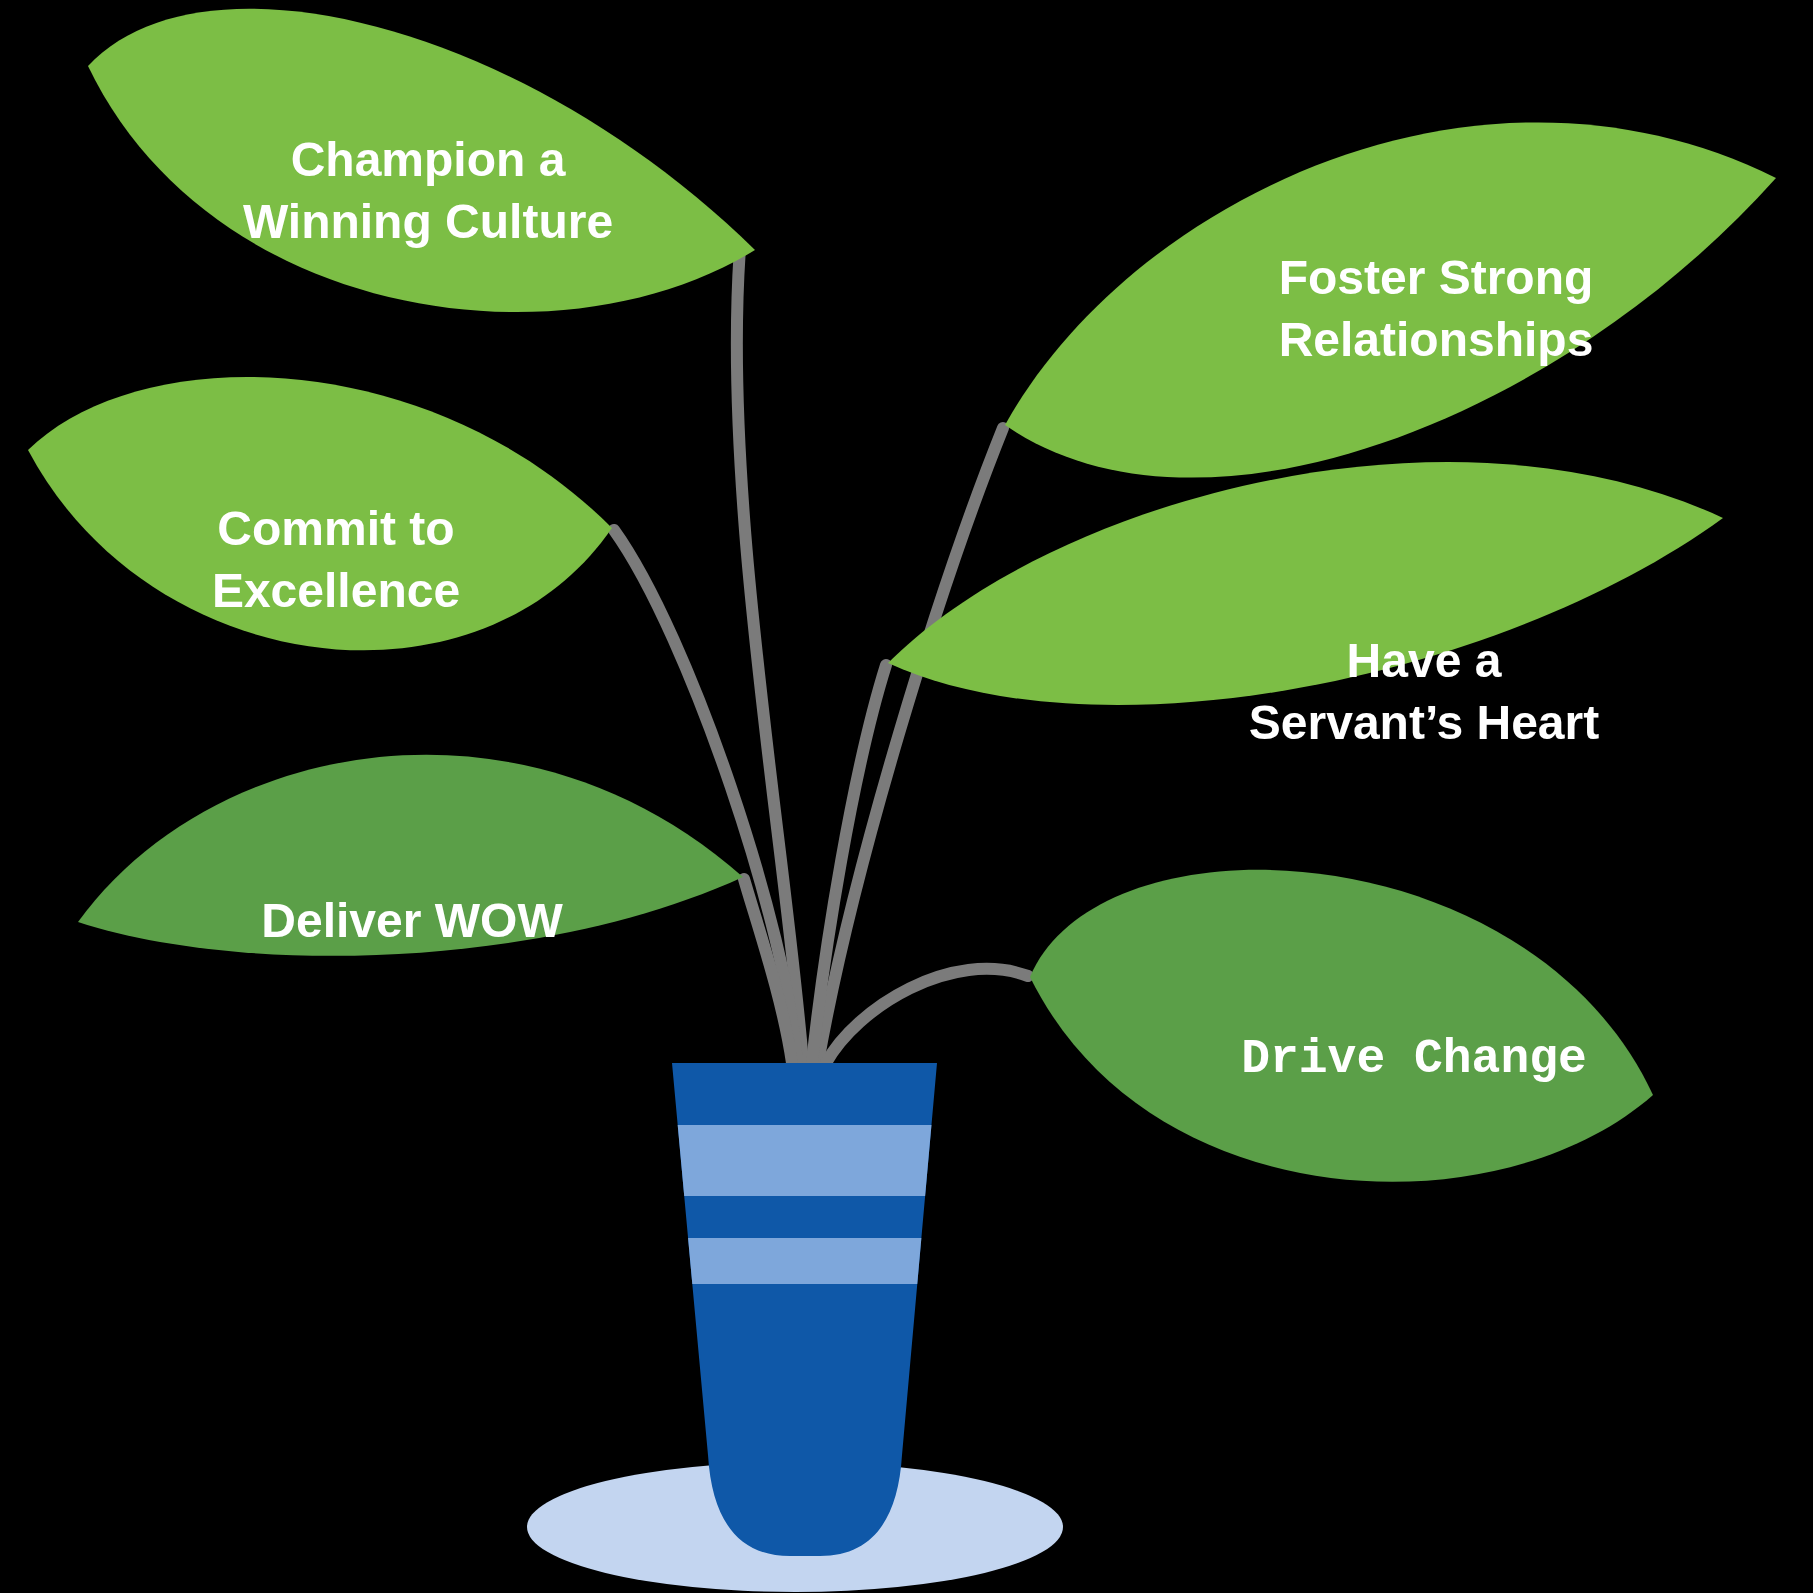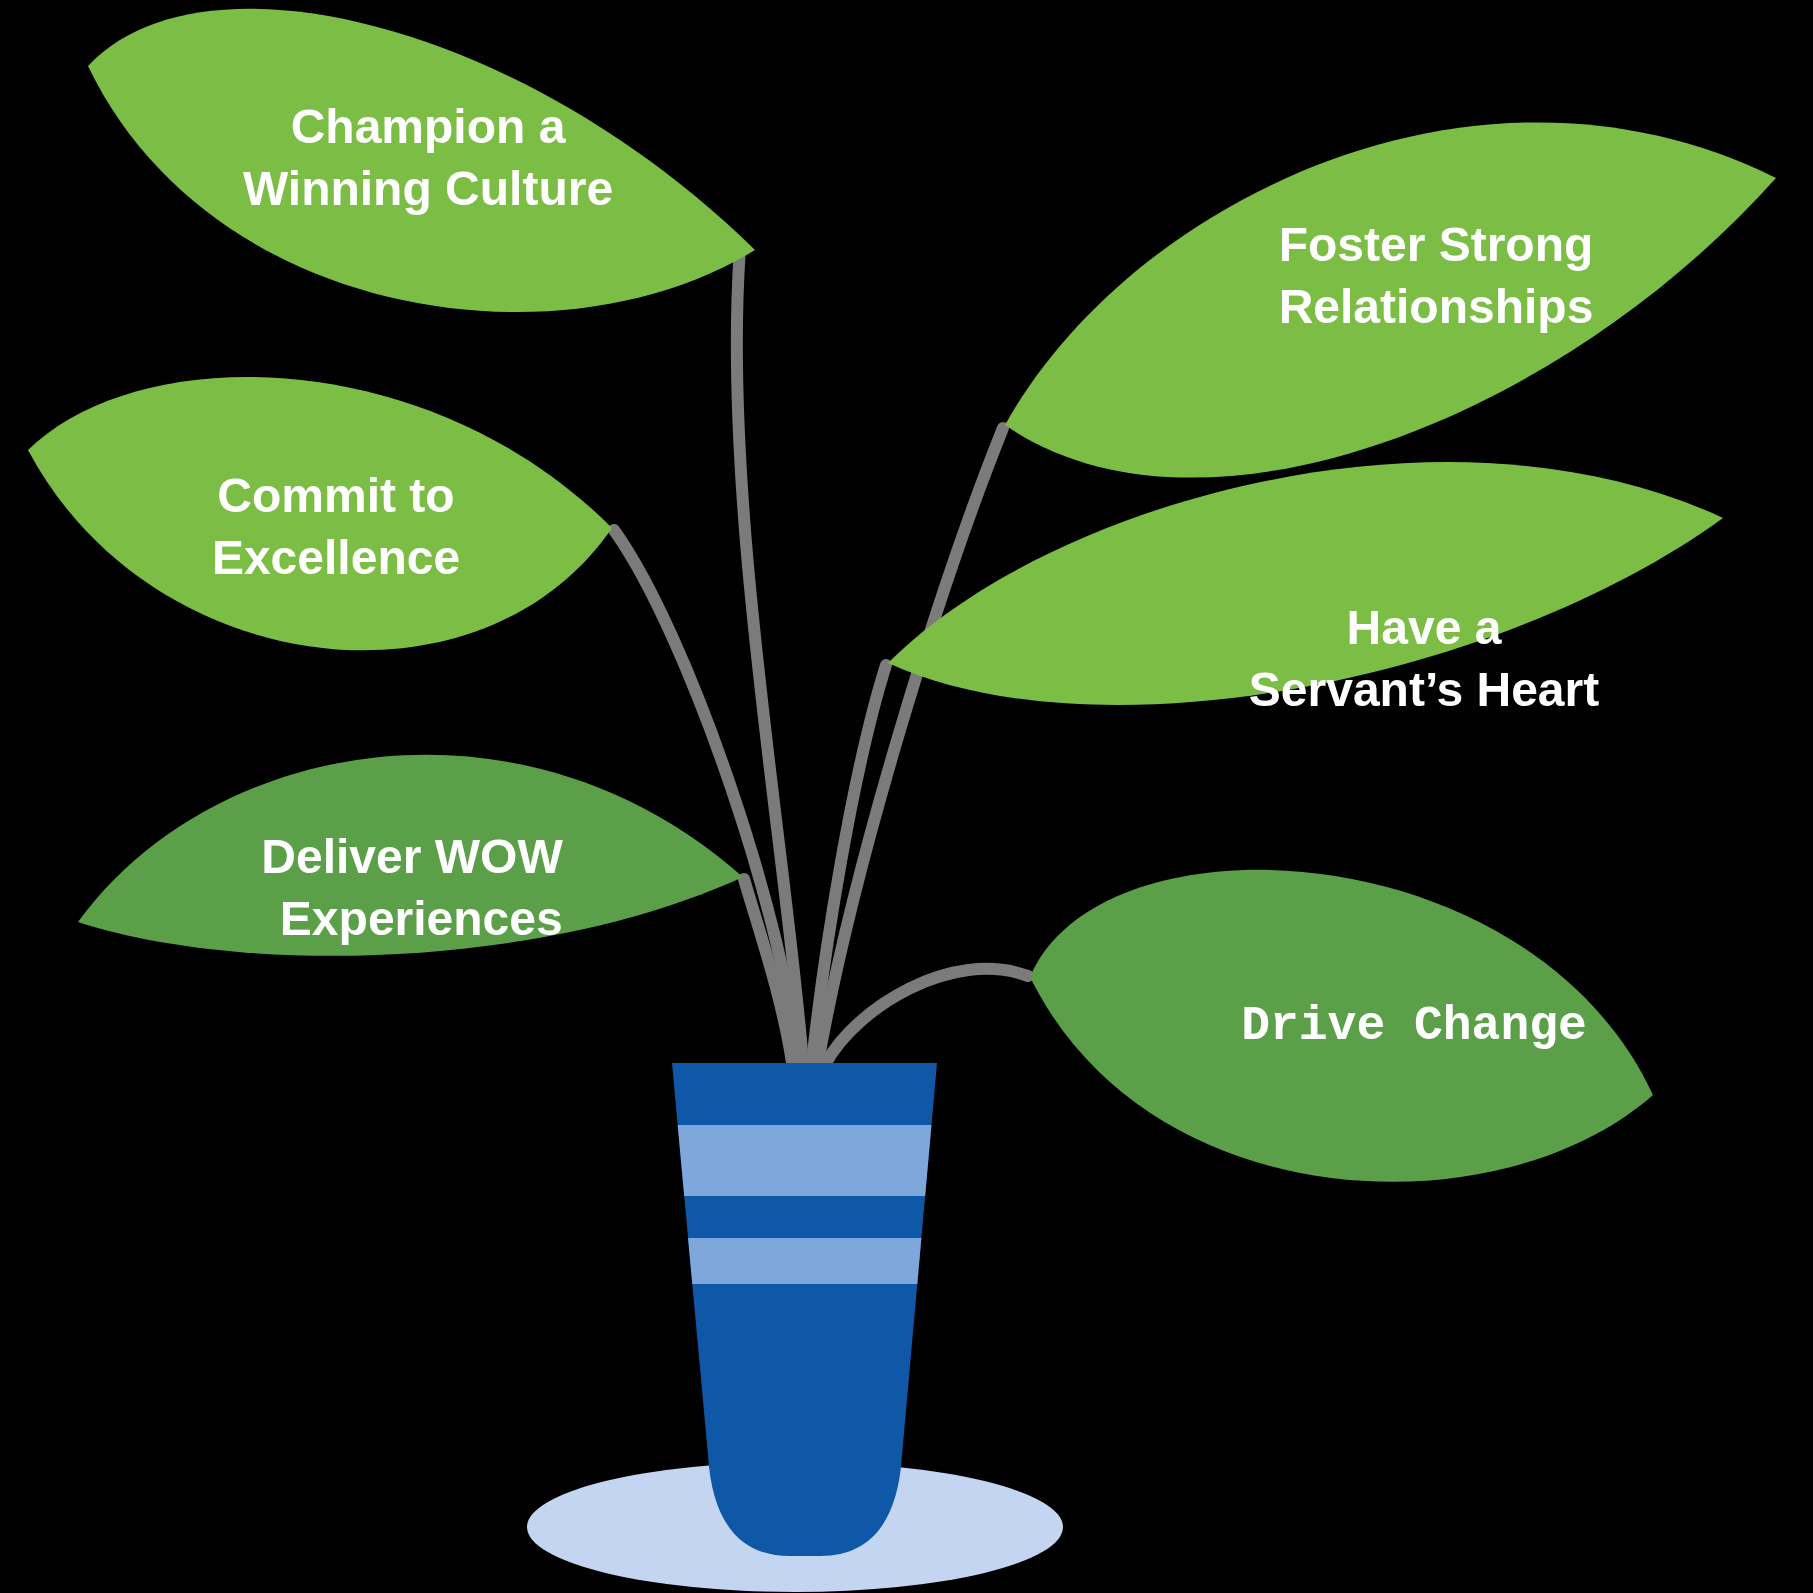--- a/index.html
+++ b/index.html
@@ -15,21 +15,21 @@
   .stage svg{position:absolute;left:0;top:0;}
   .leaf-light{fill:var(--leaf-light);}
   .leaf-dark{fill:var(--leaf-dark);}
   .stem{fill:none;stroke:var(--stem);stroke-width:12;stroke-linecap:round;}
   .pot-body{fill:var(--pot-dark);}
   .pot-stripe{fill:var(--pot-light);}
   .pot-shadow{fill:var(--shadow);}
   .leaf-label{
     position:absolute; transform:translate(-50%,-50%);
     color:var(--text); font-weight:bold; font-size:48px; line-height:62px;
-    text-align:center; white-space:nowrap; letter-spacing:0px;
+    text-align:center; white-space:nowrap; letter-spacing:0px;margin-top:33px;
   }
 </style>
 </head>
 <body>
 
 <div class="stage">
 
   <svg width="1813" height="1593" viewBox="0 0 1813 1593" aria-hidden="true">
 
     <ellipse class="pot-shadow" cx="795" cy="1527" rx="268" ry="65"></ellipse>
@@ -81,20 +81,19 @@
     <div>Excellence</div>
   </div>
 
   <div class="leaf-label" style="left:1424px;top:659px;">
     <div>Have a</div>
     <div>Servant’s Heart</div>
   </div>
 
   <div class="leaf-label" style="left:412px;top:888px;text-align:right;">
     <div>Deliver WOW</div>
-    <div>Experiences</div>
   </div>
 
   <div class="leaf-label" style="left:1414px;top:1026px;font-family:Liberation Mono, monospace;">
     <div>Drive Change</div>
   </div>
 
 </div>
 
 </body></html>

